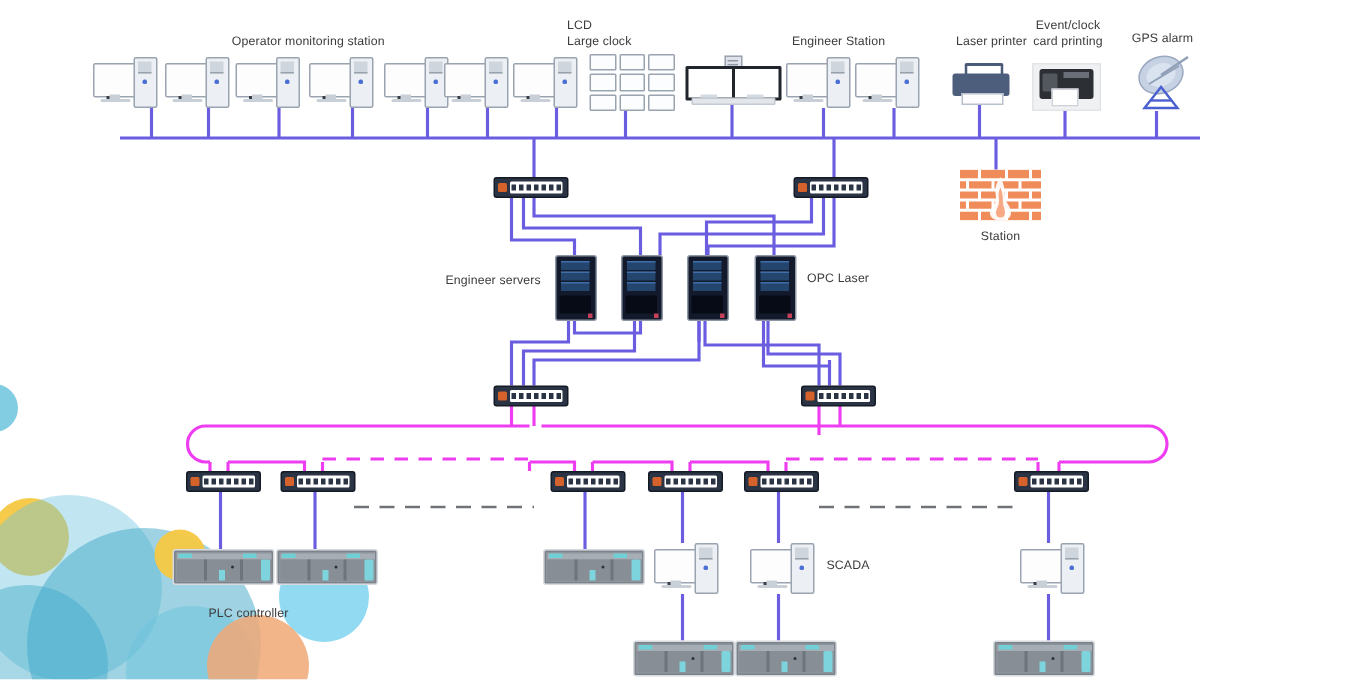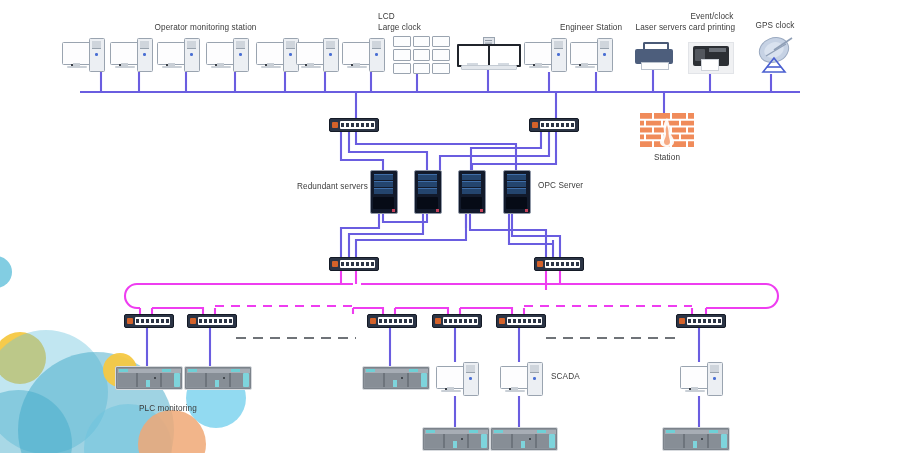--- a/index.html
+++ b/index.html
@@ -593,24 +593,24 @@
         <div class="sl" style="left:44px"></div>
       <div class="cyn"></div>
         <div class="dot"></div>
         <div class="rt"></div>
     </div>
   </div>
 
   <div class="lbl c" style="left:143px;top:23px;width:125px">Operator monitoring station</div>
   <div class="lbl" style="left:378px;top:12px;width:66px">LCD
 Large clock</div>
-  <div class="lbl" style="left:560px;top:23px;width:90px">Engineer Station</div>
-  <div class="lbl c" style="left:622px;top:23px;width:78px">Laser servers</div>
+  <div class="lbl" style="left:528px;top:23px;width:90px">Engineer Station</div>
+  <div class="lbl c" style="left:622px;top:23px;width:78px">Laser printer</div>
   <div class="lbl c" style="left:678px;top:12px;width:68px">Event/clock
 card printing</div>
-  <div class="lbl c" style="left:744px;top:21px;width:62px">GPS clock</div>
+  <div class="lbl c" style="left:744px;top:21px;width:62px">GPS alarm</div>
   <div class="lbl c" style="left:639px;top:153px;width:56px">Station</div>
-  <div class="lbl" style="left:297px;top:182px;width:82px">Redundant servers</div>
-  <div class="lbl" style="left:538px;top:181px;width:60px">OPC Server</div>
-  <div class="lbl" style="left:139px;top:404px;width:70px">PLC monitoring</div>
+  <div class="lbl" style="left:297px;top:182px;width:82px">Engineer servers</div>
+  <div class="lbl" style="left:538px;top:181px;width:60px">OPC Laser</div>
+  <div class="lbl" style="left:139px;top:404px;width:70px">PLC controller</div>
   <div class="lbl" style="left:551px;top:372px;width:40px">SCADA</div>
 
 </div>
 
 </body></html>

